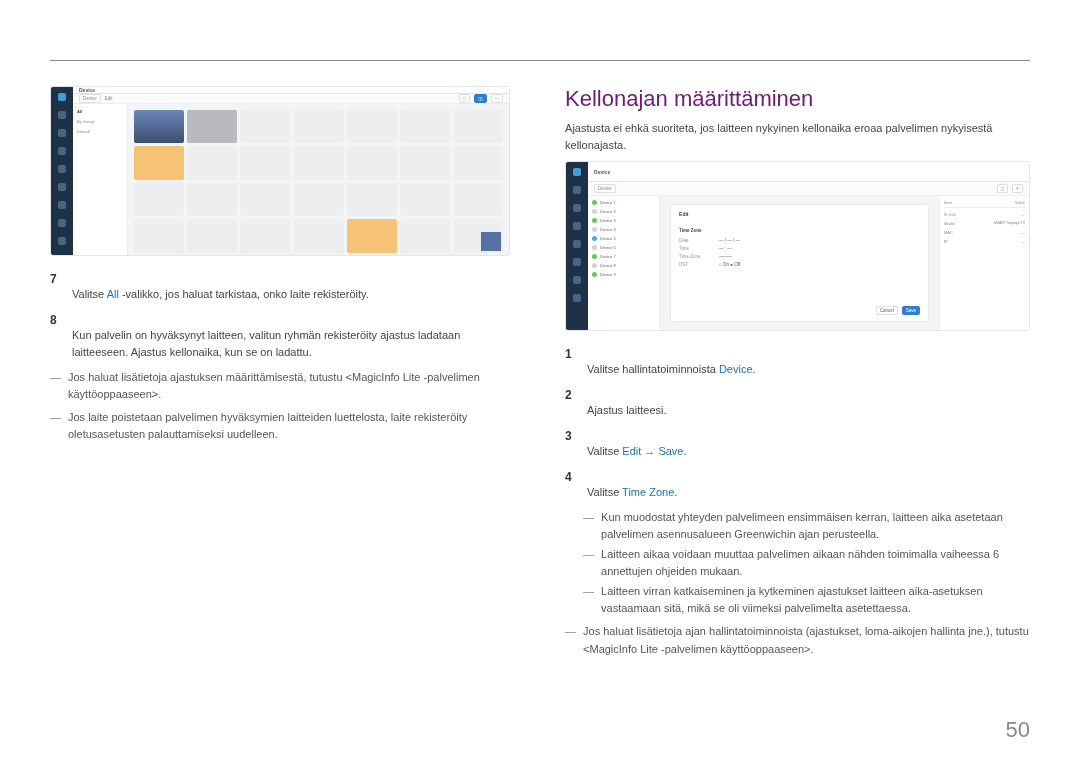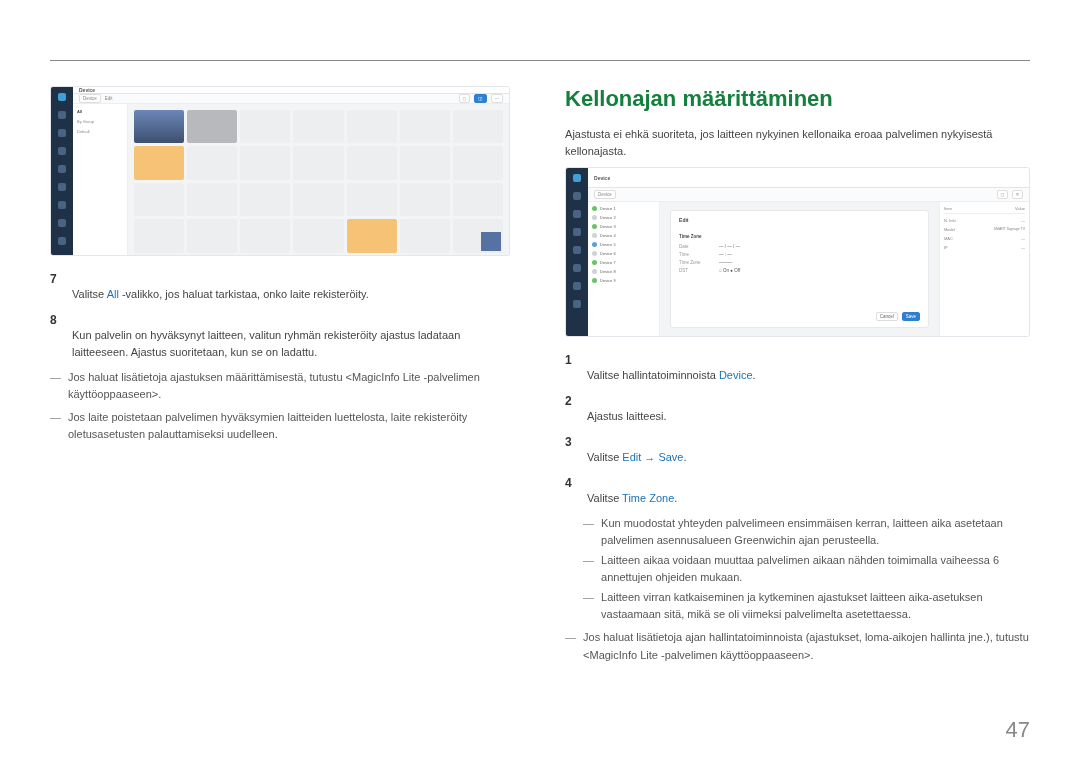--- a/index.html
+++ b/index.html
@@ -21,23 +21,23 @@
     display: flex;
     gap: 55px;
   }
   .col {
     width: 480px;
   }
   .col-left { width: 470px; }
   .col-right { width: 475px; }
   h2 {
     font-size: 22px;
-    font-weight: 700;
-    color: #15803d;
-    margin-bottom: 14px;
+    font-weight: 400;
+    color: #701a75;
+    margin-bottom: 8px;
   }
   .intro { margin-bottom: 8px; line-height: 1.5; }
   .screenshot {
     width: 100%;
     background: #f2f4f6;
     border: 1px solid #e3e6ea;
     border-radius: 3px;
     display: flex;
     overflow: hidden;
     margin-bottom: 14px;
@@ -218,21 +218,21 @@
 
     <ol class="steps">
       <li>
         <span class="num">7</span>
         <span class="txt">
           <span>Valitse </span><span class="link">All</span><span> -valikko, jos haluat tarkistaa, onko laite rekisteröity.</span>
         </span>
       </li>
       <li>
         <span class="num">8</span>
-        <span class="txt">Kun palvelin on hyväksynyt laitteen, valitun ryhmän rekisteröity ajastus ladataan laitteeseen. Ajastus suoritetaan, kun se on ladattu.</span>
+        <span class="txt">Kun palvelin on hyväksynyt laitteen, valitun ryhmän rekisteröity ajastus ladataan laitteeseen. Ajastus kellonaika, kun se on ladattu.</span>
       </li>
     </ol>
 
     <div class="note">
       <span class="dash">―</span>
       <span>Jos haluat lisätietoja ajastuksen määrittämisestä, tutustu &lt;MagicInfo Lite -palvelimen käyttöoppaaseen&gt;.</span>
     </div>
     <div class="note">
       <span class="dash">―</span>
       <span>Jos laite poistetaan palvelimen hyväksymien laitteiden luettelosta, laite rekisteröity oletusasetusten palauttamiseksi uudelleen.</span>
@@ -401,13 +401,13 @@
 
     <div class="note">
       <span class="dash">―</span>
       <span>Jos haluat lisätietoja ajan hallintatoiminnoista (ajastukset, loma-aikojen hallinta jne.), tutustu &lt;MagicInfo Lite -palvelimen käyttöoppaaseen&gt;.</span>
     </div>
 
   </div>
 
 </div>
 
-<div class="page-num">47</div>
+<div class="page-num">50</div>
 
 </body></html>

